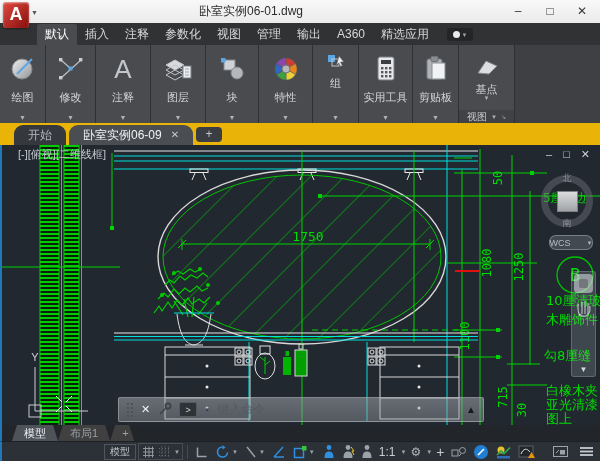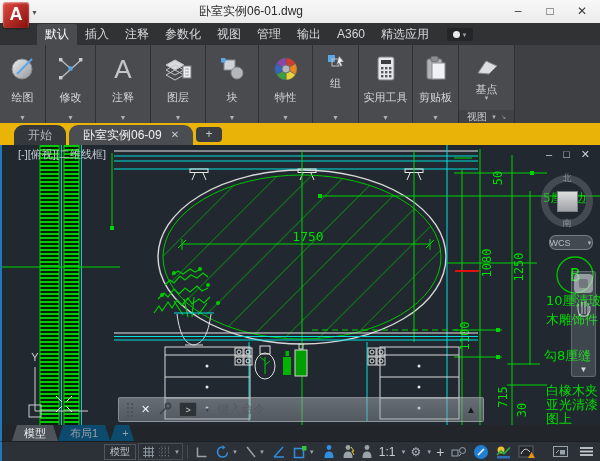--- a/index.html
+++ b/index.html
@@ -59,21 +59,21 @@
 .cmdbar{position:absolute;left:116px;top:252px;width:366px;height:25px;z-index:6;background:linear-gradient(rgba(168,173,179,.52),rgba(148,153,159,.44));border:1px solid rgba(205,210,214,.4);border-radius:2px;display:flex;align-items:center;gap:7px;padding:0 7px}
 .grip{width:8px;height:16px;background-image:radial-gradient(circle,#4d5257 1px,transparent 1.2px);background-size:4px 4px}
 .cmd-x{font-size:11px;color:#f4f6f8;line-height:23px}
 .cmd-chip{width:18px;height:15px;background:#2e3338;border:1px solid #55595e;border-radius:2px;color:#cfd3d7;font-size:9px;text-align:center;line-height:14px}
 .cmd-chip-arrow{font-size:6px;color:#3c4146}
 .cmd-text{font-size:12px;color:#565b60}
 .cmd-up{margin-left:auto;font-size:10px;color:#17191b}
 
 
 .layout-row{height:16px;background:#22262b;border-left:2px solid #2277bb;display:flex;padding-left:10px;font-size:11px;flex:0 0 auto}
-.ltab{height:16px;line-height:16px;padding:0 12px;color:#9aa1a8;background:#0c4a6e;clip-path:polygon(5px 0,calc(100% - 5px) 0,100% 100%,0 100%)}
+.ltab{height:16px;line-height:16px;padding:0 12px;color:#9aa1a8;background:#404040;clip-path:polygon(5px 0,calc(100% - 5px) 0,100% 100%,0 100%)}
 .ltab.active{background:#4d5359;color:#eef0f2}
 .ltab-new{width:22px;text-align:center}
 
 
 .statusbar{height:20px;background:#2c3137;border-left:2px solid #2277bb;border-top:1px solid #1c1f23;display:flex;align-items:center;gap:2px;padding:0 4px 0 102px;flex:1}
 .sb-item{display:flex;align-items:center;justify-content:center;height:18px;padding:0 2px}
 .sb-model{border:1px solid #50565c;color:#c2c8ce;font-size:10px;padding:0 5px;height:16px;line-height:14px}
 .sb-group{border:1px solid #474d53;display:flex;align-items:center;gap:1px;height:17px;padding:0 2px}
 .sb-arrow{font-size:6px;color:#9aa2aa;margin-left:1px}
 .sb-sep{width:1px;height:14px;background:#454b51;margin:0 2px}

